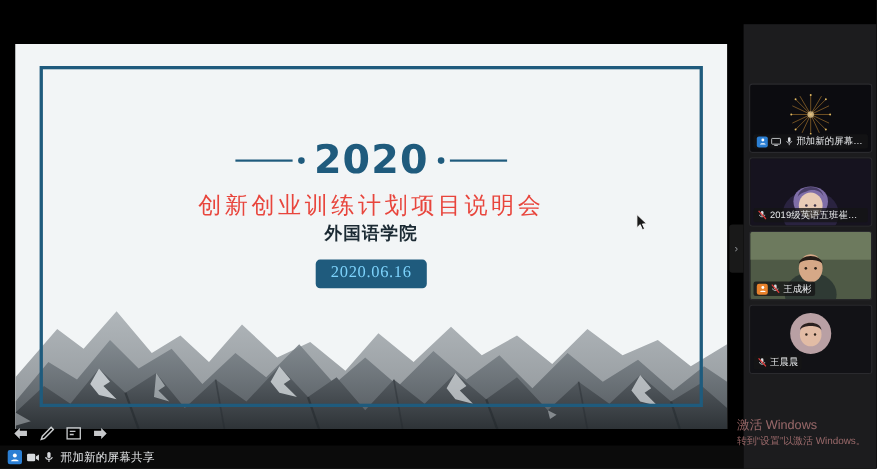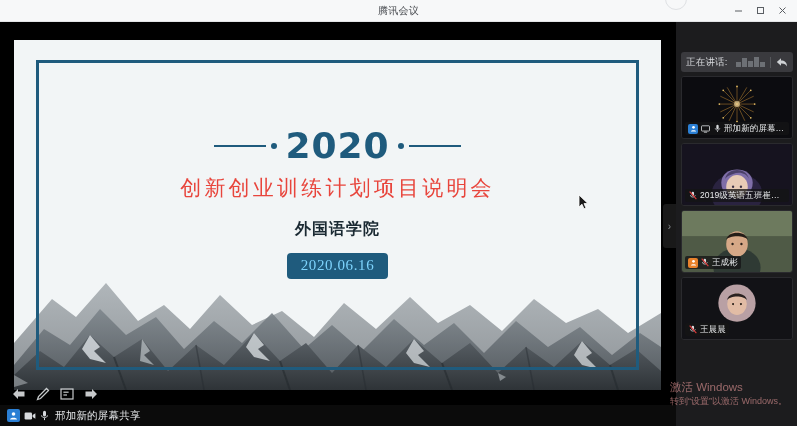--- a/index.html
+++ b/index.html
@@ -153,21 +153,20 @@
     color: #e8453c;
     font-size: 21px;
     line-height: 28px;
     font-weight: normal;
     letter-spacing: .5px;
     white-space: nowrap;
   }
   .title-line.second { letter-spacing: 3.2px; }
   .title-block { margin-top: 10px; }
   .dept {
-    margin-top: 17px;
     font-size: 16px;
     font-weight: bold;
     color: #1b2a33;
     letter-spacing: 1px;
   }
   .date-badge {
     display: inline-block;
     margin-top: 13px;
     padding: 4px 14px 5px;
     background: #1f5b7d;
@@ -359,42 +358,20 @@
     margin-top: 42px;
   }
   .watermark .wm1 { font-size: 11.5px; line-height: 15px; }
   .watermark .wm2 { font-size: 9px; line-height: 13px; text-align: center; }
 </style>
 </head>
 <body>
 
 <div id="app">
 
-  <div class="titlebar">
-    <div class="titlebar-text">腾讯会议</div>
-    <div class="avatar-bubble"></div>
-    <div class="win-btns">
-      <div class="win-btn">
-        <svg width="11" height="11" viewBox="0 0 11 11">
-            <line x1="2" y1="6" x2="9" y2="6" stroke="currentColor" stroke-width="1"></line>
-          </svg>
-      </div>
-      <div class="win-btn">
-        <svg width="11" height="11" viewBox="0 0 11 11">
-            <rect x="2.5" y="2.5" width="6" height="6" fill="none" stroke="currentColor" stroke-width="1"></rect>
-          </svg>
-      </div>
-      <div class="win-btn">
-        <svg width="11" height="11" viewBox="0 0 11 11">
-            <line x1="2.5" y1="2.5" x2="8.5" y2="8.5" stroke="currentColor" stroke-width="1"></line>
-            <line x1="8.5" y1="2.5" x2="2.5" y2="8.5" stroke="currentColor" stroke-width="1"></line>
-          </svg>
-      </div>
-    </div>
-  </div>
 
   <div class="stage">
 
     <div class="slide">
       <div class="slide-sky"></div>
 
       <div class="mountains">
         <svg viewBox="0 0 647 165" preserveAspectRatio="none">
           <defs>
             <linearGradient id="mtnFar" x1="0" y1="0" x2="0" y2="1">
@@ -503,36 +480,20 @@
             <path d="M1.6,5.4 C1.6,8.4 7.4,8.4 7.4,5.4" fill="none" stroke="#d8dbde" stroke-width="1"></path>
             <line x1="4.5" y1="8.1" x2="4.5" y2="10.1" stroke="#d8dbde" stroke-width="1"></line>
           </svg>
       </div>
       <div class="share-text">邢加新的屏幕共享</div>
     </div>
   </div>
 
   <div class="rail">
 
-    <div class="rail-header">
-      <div class="rail-header-label">正在讲话:</div>
-      <div class="volume-bars">
-        <i style="height:5px"></i>
-          <i style="height:9px"></i>
-          <i style="height:6px"></i>
-          <i style="height:10px"></i>
-          <i style="height:5px"></i>
-      </div>
-      <div class="rail-divider"></div>
-      <div class="rail-back">
-        <svg width="12" height="11" viewBox="0 0 12 11">
-            <path d="M5,1.2 L0.8,5 L5,8.8 L5,6.4 C8,6.2 10,7.2 11,9.6 C11,5 8.6,3.4 5,3.4 Z" fill="#cfd2d5"></path>
-          </svg>
-      </div>
-    </div>
 
     <div class="tiles">
 
       <div class="tile">
         <svg class="tile-photo" viewBox="0 0 112 63" preserveAspectRatio="xMidYMid slice">
           <rect width="112" height="63" fill="#0c0c10"></rect>
           <g stroke="#e8a23a" stroke-width="0.5" opacity="0.85">
             <line x1="56" y1="28" x2="42" y2="14"></line>
               <line x1="56" y1="28" x2="70" y2="14"></line>
             <line x1="56" y1="28" x2="42" y2="42"></line>

